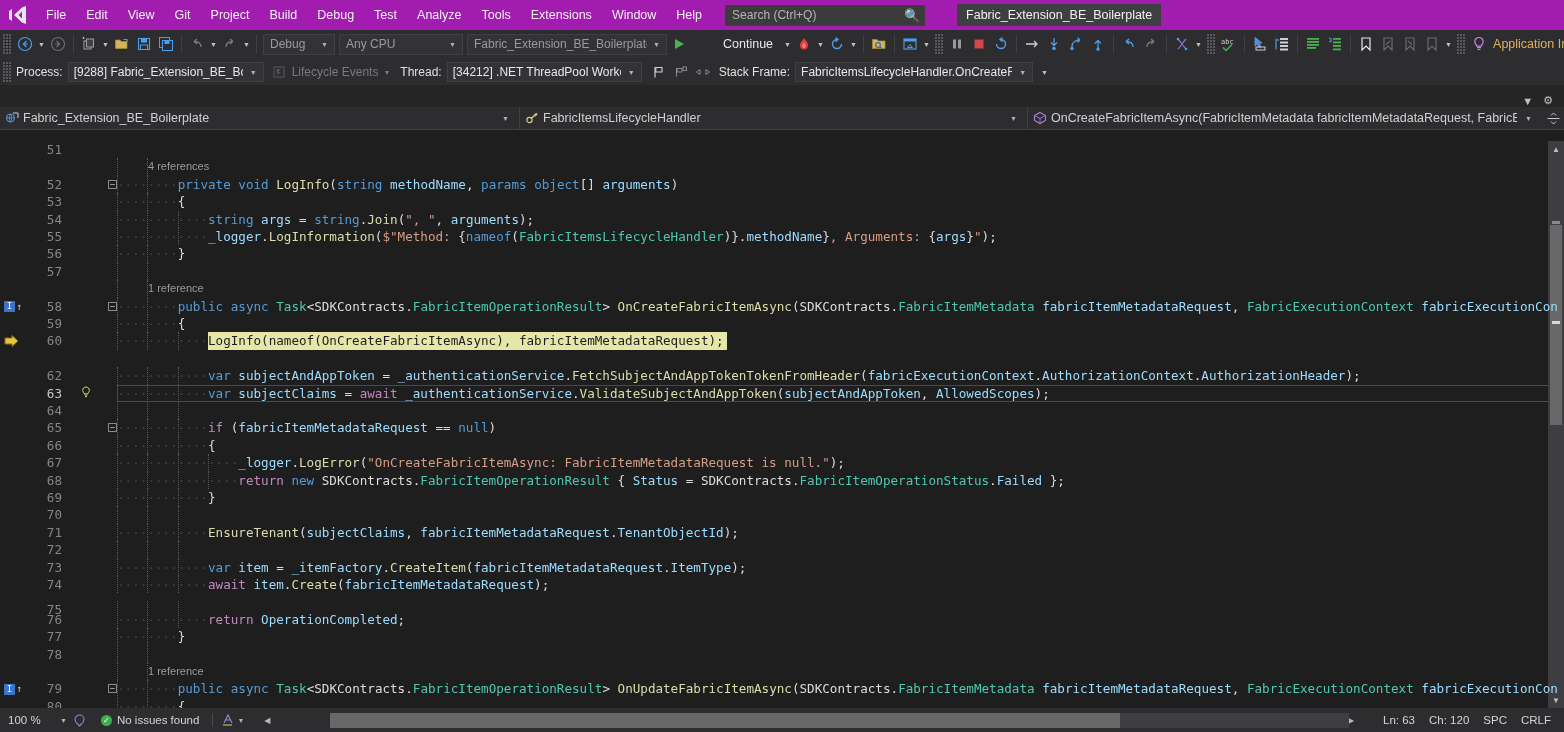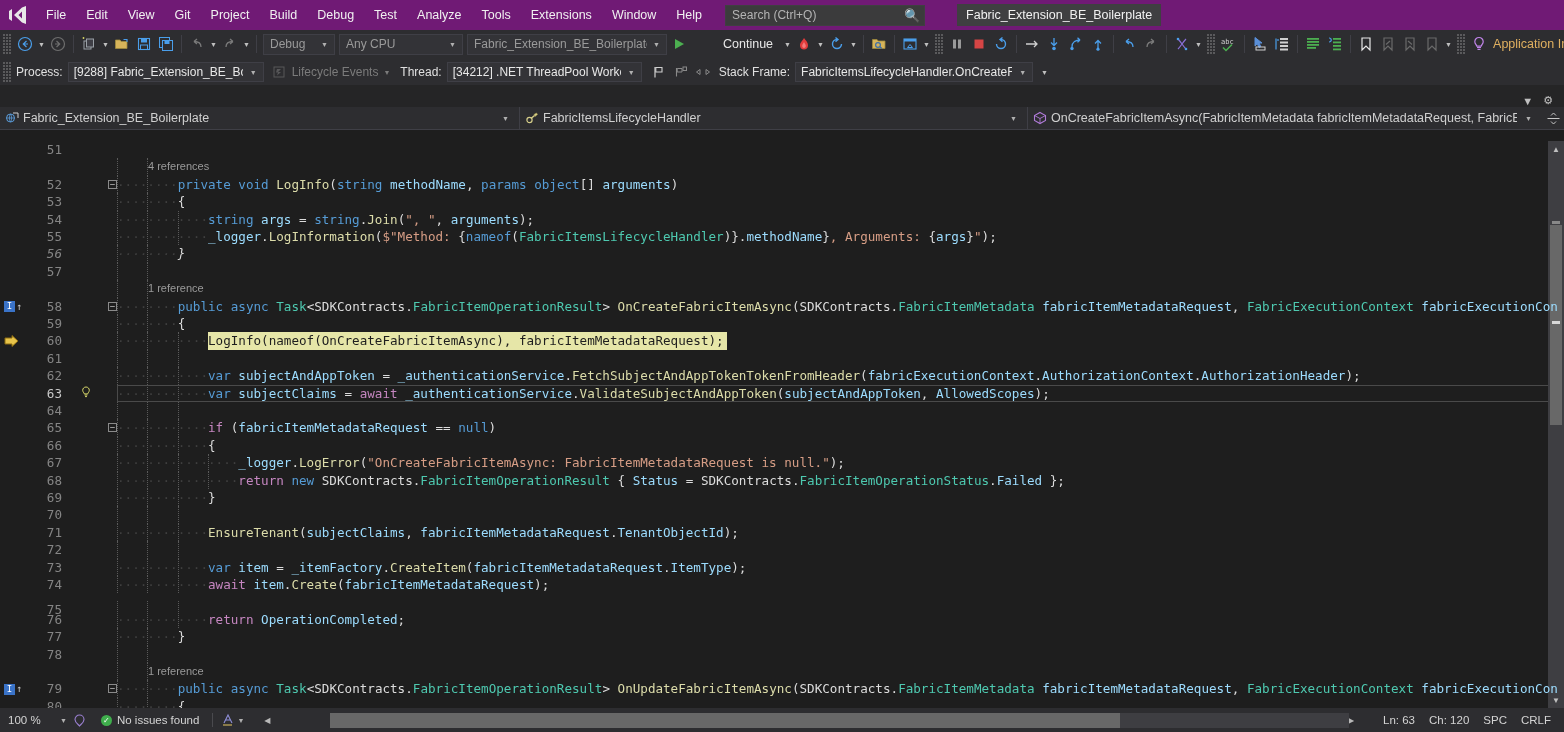--- a/index.html
+++ b/index.html
@@ -8,21 +8,21 @@
     width: 1564px; height: 732px;
     background: #1e1e1e;
     font-family: "Liberation Sans", sans-serif;
     overflow: hidden;
   }
   body { position: relative; }
 
   
   #menubar {
     height: 30px; width: 100%;
-    background: #701a75;
+    background: #a21caf;
     display: flex; align-items: center;
     position: relative;
   }
   #vs-logo {
     width: 36px; height: 30px;
     display: flex; align-items: center; justify-content: center;
   }
   .menu-item {
     color: #f1f1f1; font-size: 12.5px;
     padding: 4px 9px; margin: 0 1px;
@@ -685,29 +685,28 @@
 </div>
 
 <div id="editor">
   <div id="editor-inner">
       <div class="code-line" style="position: absolute; left: 0px; right: 0px; top: 0px;"><div class="lnum">51</div></div>
       <div class="code-line" style="position: absolute; left: 0px; right: 0px; top: 17.4px; padding-left: 36px;"><div class="indent-guide" style="left: 117px;"></div><div class="indent-guide" style="left: 147.32px;"></div><div class="codelens">4 references</div></div>
       <div class="code-line" style="position: absolute; left: 0px; right: 0px; top: 34.8px;"><div class="lnum">52</div><div class="fold"><span class="fold-box">−</span></div><div class="indent-guide" style="left: 117px;"></div><div class="indent-guide" style="left: 147.32px;"></div><div class="ctext hl-text" style="left: 117px;"><span class="dots">········</span><span class="kw">private</span><span class="pun"> </span><span class="kw">void</span><span class="pun"> </span><span class="mth">LogInfo</span><span class="pun">(</span><span class="kw">string</span><span class="pun"> </span><span class="cls">methodName</span><span class="pun">, </span><span class="kw">params</span><span class="pun"> </span><span class="kw">object</span><span class="pun">[] </span><span class="cls">arguments</span><span class="pun">)</span></div></div>
       <div class="code-line" style="position: absolute; left: 0px; right: 0px; top: 52.2px;"><div class="lnum">53</div><div class="indent-guide" style="left: 117px;"></div><div class="indent-guide" style="left: 147.32px;"></div><div class="ctext hl-text" style="left: 117px;"><span class="dots">········</span><span class="pun">{</span></div></div>
       <div class="code-line" style="position: absolute; left: 0px; right: 0px; top: 69.6px;"><div class="lnum">54</div><div class="indent-guide" style="left: 117px;"></div><div class="indent-guide" style="left: 147.32px;"></div><div class="indent-guide" style="left: 177.64px;"></div><div class="ctext hl-text" style="left: 117px;"><span class="dots">············</span><span class="kw">string</span><span class="pun"> </span><span class="cls">args</span><span class="pun"> = </span><span class="kw">string</span><span class="pun">.</span><span class="mth">Join</span><span class="pun">(</span><span class="str">", "</span><span class="pun">, </span><span class="cls">arguments</span><span class="pun">);</span></div></div>
       <div class="code-line" style="position: absolute; left: 0px; right: 0px; top: 87px;"><div class="lnum">55</div><div class="indent-guide" style="left: 117px;"></div><div class="indent-guide" style="left: 147.32px;"></div><div class="indent-guide" style="left: 177.64px;"></div><div class="ctext hl-text" style="left: 117px;"><span class="dots">············</span><span class="fld">_logger</span><span class="pun">.</span><span class="mth">LogInformation</span><span class="pun">(</span><span class="str">$"</span><span class="str">Method: </span><span class="pun">{</span><span class="kw">nameof</span><span class="pun">(</span><span class="typ">FabricItemsLifecycleHandler</span><span class="pun">)}.</span><span class="cls">methodName</span><span class="pun">}</span><span class="str">, Arguments: </span><span class="pun">{</span><span class="cls">args</span><span class="pun">}</span><span class="str">"</span><span class="pun">);</span></div></div>
-      <div class="code-line" style="position: absolute; left: 0px; right: 12px; top: 104.4px; font-style: italic;"><div class="lnum">56</div><div class="indent-guide" style="left: 117px;"></div><div class="indent-guide" style="left: 147.32px;"></div><div class="ctext hl-text" style="left: 117px;"><span class="dots">········</span><span class="pun">}</span></div></div>
+      <div class="code-line" style="position: absolute; left: 0px; right: 12px; top: 104.4px;"><div class="lnum">56</div><div class="indent-guide" style="left: 117px;"></div><div class="indent-guide" style="left: 147.32px;"></div><div class="ctext hl-text" style="left: 117px;"><span class="dots">········</span><span class="pun">}</span></div></div>
       <div class="code-line" style="position: absolute; left: 0px; right: 0px; top: 121.8px;"><div class="lnum">57</div><div class="indent-guide" style="left: 117px;"></div><div class="indent-guide" style="left: 147.32px;"></div></div>
       <div class="code-line" style="position: absolute; left: 0px; right: 0px; top: 139.2px;"><div class="indent-guide" style="left: 117px;"></div><div class="indent-guide" style="left: 147.32px;"></div><div class="codelens">1 reference</div></div>
       <div class="code-line" style="position: absolute; left: 0px; right: 0px; top: 156.6px;"><div class="glyph"><span class="bookmark-glyph">I</span><span class="updown">↑</span></div><div class="lnum">58</div><div class="fold"><span class="fold-box">−</span></div><div class="indent-guide" style="left: 117px;"></div><div class="indent-guide" style="left: 147.32px;"></div><div class="ctext hl-text" style="left: 117px;"><span class="dots">········</span><span class="kw">public</span><span class="pun"> </span><span class="kw">async</span><span class="pun"> </span><span class="typ">Task</span><span class="pun">&lt;</span><span class="ns">SDKContracts</span><span class="pun">.</span><span class="typ">FabricItemOperationResult</span><span class="pun">&gt; </span><span class="mth">OnCreateFabricItemAsync</span><span class="pun">(</span><span class="ns">SDKContracts</span><span class="pun">.</span><span class="typ">FabricItemMetadata</span><span class="pun"> </span><span class="cls">fabricItemMetadataRequest</span><span class="pun">, </span><span class="typ">FabricExecutionContext</span><span class="pun"> </span><span class="cls">fabricExecutionCon</span></div></div>
       <div class="code-line" style="position: absolute; left: 0px; right: 0px; top: 174px;"><div class="lnum">59</div><div class="indent-guide" style="left: 117px;"></div><div class="indent-guide" style="left: 147.32px;"></div><div class="ctext hl-text" style="left: 117px;"><span class="dots">········</span><span class="pun">{</span></div></div>
       <div class="code-line" style="position: absolute; left: 0px; right: 0px; top: 191.4px;"><div class="glyph"><svg width="16" height="14" viewBox="0 0 16 14">
             <path d="M1,4 L8,4 L8,1.5 L14,7 L8,12.5 L8,10 L1,10 Z" fill="#e8c44a" stroke="#8a6a10" stroke-width="1"></path>
           </svg></div><div class="lnum">60</div><div class="indent-guide" style="left: 117px;"></div><div class="indent-guide" style="left: 147.32px;"></div><div class="indent-guide" style="left: 177.64px;"></div><div class="line-highlight" style="left: 207.96px; width: 519.44px;"></div><div class="ctext hl-text" style="left: 117px;"><span class="dots">············</span><span class="mth hlblk" style="color: rgb(30, 30, 30);">LogInfo</span><span class="pun hlblk" style="color: rgb(30, 30, 30);">(</span><span class="kw hlblk" style="color: rgb(30, 30, 30);">nameof</span><span class="pun hlblk" style="color: rgb(30, 30, 30);">(</span><span class="mth hlblk" style="color: rgb(30, 30, 30);">OnCreateFabricItemAsync</span><span class="pun hlblk" style="color: rgb(30, 30, 30);">), </span><span class="cls hlblk" style="color: rgb(30, 30, 30);">fabricItemMetadataRequest</span><span class="pun hlblk" style="color: rgb(30, 30, 30);">);</span></div></div>
-      <div class="code-line" style="position: absolute; left: 0px; right: 0px; top: 208.8px;"><div class="lnum">61</div><div class="indent-guide" style="left: 117px;"></div><div class="indent-guide" style="left: 147.32px;"></div><div class="indent-guide" style="left: 177.64px;"></div></div>
       <div class="code-line" style="position: absolute; left: 0px; right: 0px; top: 226.2px;"><div class="lnum">62</div><div class="indent-guide" style="left: 117px;"></div><div class="indent-guide" style="left: 147.32px;"></div><div class="indent-guide" style="left: 177.64px;"></div><div class="ctext hl-text" style="left: 117px;"><span class="dots">············</span><span class="kw">var</span><span class="pun"> </span><span class="cls">subjectAndAppToken</span><span class="pun"> = </span><span class="fld">_authenticationService</span><span class="pun">.</span><span class="mth">FetchSubjectAndAppTokenTokenFromHeader</span><span class="pun">(</span><span class="cls">fabricExecutionContext</span><span class="pun">.</span><span class="fld">AuthorizationContext</span><span class="pun">.</span><span class="fld">AuthorizationHeader</span><span class="pun">);</span></div></div>
       <div class="code-line" style="position: absolute; left: 0px; right: 0px; top: 243.6px;"><div class="lnum cur">63</div><div class="bulb" style="position: absolute; left: 80px; top: 1px;"><svg width="12" height="14" viewBox="0 0 12 14">
             <path d="M6,1 C8,1 9.3,2.5 9.3,4.3 C9.3,5.8 8,6.6 7.7,7.9 L4.3,7.9 C4,6.6 2.7,5.8 2.7,4.3 C2.7,2.5 4,1 6,1 Z" fill="none" stroke="#d7d76a" stroke-width="1"></path>
             <path d="M4.6,9 L7.4,9 M5,10.6 L7,10.6" stroke="#d7d76a" stroke-width="1"></path>
           </svg></div><div class="indent-guide" style="left: 117px;"></div><div class="indent-guide" style="left: 147.32px;"></div><div class="indent-guide" style="left: 177.64px;"></div><div class="cur-line-box"></div><div class="ctext hl-text" style="left: 117px;"><span class="dots">············</span><span class="kw">var</span><span class="pun"> </span><span class="cls">subjectClaims</span><span class="pun"> = </span><span class="kwc">await</span><span class="pun"> </span><span class="fld">_authenticationService</span><span class="pun">.</span><span class="mth">ValidateSubjectAndAppToken</span><span class="pun">(</span><span class="cls">subjectAndAppToken</span><span class="pun">, </span><span class="fld">AllowedScopes</span><span class="pun">);</span></div></div>
       <div class="code-line" style="position: absolute; left: 0px; right: 0px; top: 261px;"><div class="lnum">64</div><div class="indent-guide" style="left: 117px;"></div><div class="indent-guide" style="left: 147.32px;"></div><div class="indent-guide" style="left: 177.64px;"></div></div>
       <div class="code-line" style="position: absolute; left: 0px; right: 0px; top: 278.4px;"><div class="lnum">65</div><div class="fold"><span class="fold-box">−</span></div><div class="indent-guide" style="left: 117px;"></div><div class="indent-guide" style="left: 147.32px;"></div><div class="indent-guide" style="left: 177.64px;"></div><div class="ctext hl-text" style="left: 117px;"><span class="dots">············</span><span class="kwc">if</span><span class="pun"> (</span><span class="cls">fabricItemMetadataRequest</span><span class="pun"> == </span><span class="kw">null</span><span class="pun">)</span></div></div>
       <div class="code-line" style="position: absolute; left: 0px; right: 0px; top: 295.8px;"><div class="lnum">66</div><div class="indent-guide" style="left: 117px;"></div><div class="indent-guide" style="left: 147.32px;"></div><div class="indent-guide" style="left: 177.64px;"></div><div class="ctext hl-text" style="left: 117px;"><span class="dots">············</span><span class="pun">{</span></div></div>
       <div class="code-line" style="position: absolute; left: 0px; right: 0px; top: 313.2px;"><div class="lnum">67</div><div class="indent-guide" style="left: 117px;"></div><div class="indent-guide" style="left: 147.32px;"></div><div class="indent-guide" style="left: 177.64px;"></div><div class="indent-guide" style="left: 207.96px;"></div><div class="ctext hl-text" style="left: 117px;"><span class="dots">················</span><span class="fld">_logger</span><span class="pun">.</span><span class="mth">LogError</span><span class="pun">(</span><span class="str">"OnCreateFabricItemAsync: FabricItemMetadataRequest is null."</span><span class="pun">);</span></div></div>
       <div class="code-line" style="position: absolute; left: 0px; right: 0px; top: 330.6px;"><div class="lnum">68</div><div class="indent-guide" style="left: 117px;"></div><div class="indent-guide" style="left: 147.32px;"></div><div class="indent-guide" style="left: 177.64px;"></div><div class="indent-guide" style="left: 207.96px;"></div><div class="ctext hl-text" style="left: 117px;"><span class="dots">················</span><span class="kwc">return</span><span class="pun"> </span><span class="kw">new</span><span class="pun"> </span><span class="ns">SDKContracts</span><span class="pun">.</span><span class="typ">FabricItemOperationResult</span><span class="pun"> { </span><span class="fld">Status</span><span class="pun"> = </span><span class="ns">SDKContracts</span><span class="pun">.</span><span class="typ">FabricItemOperationStatus</span><span class="pun">.</span><span class="fld">Failed</span><span class="pun"> };</span></div></div>

